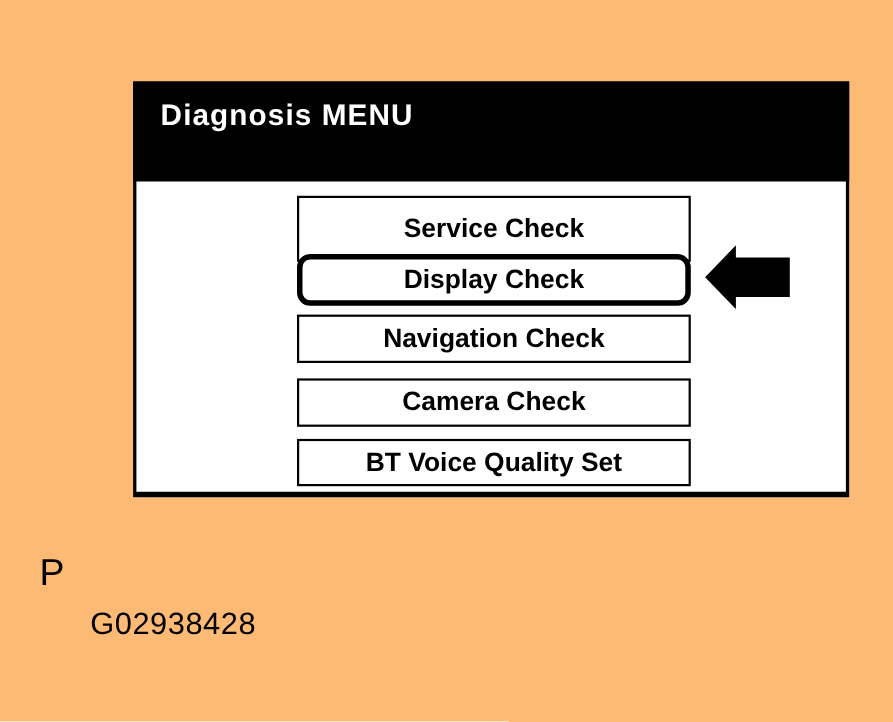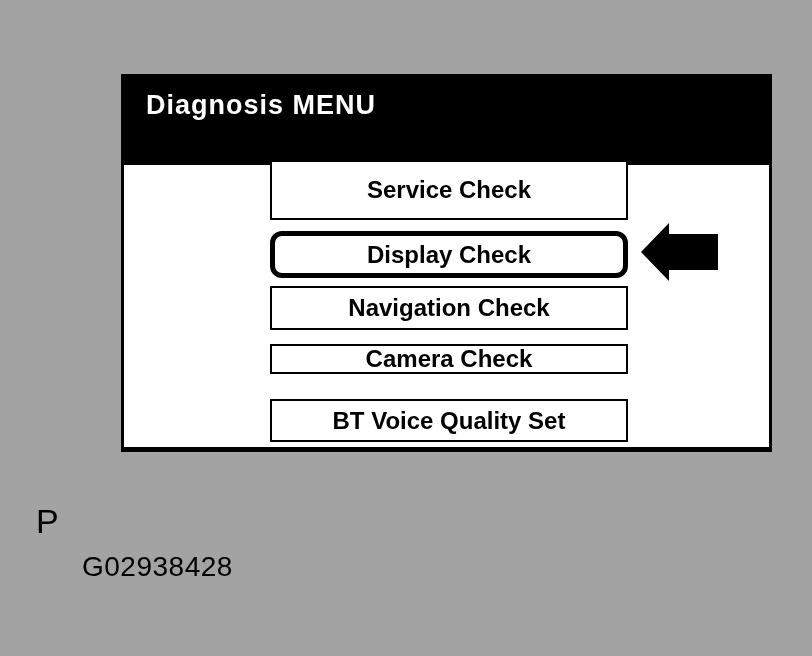--- a/index.html
+++ b/index.html
@@ -1,21 +1,21 @@
 <!DOCTYPE html>
 <html><head>
 <meta charset="utf-8">
 <style>
   * { margin:0; padding:0; box-sizing:border-box; }
   html,body { background:#ffffff; }
   body { font-family:"Liberation Sans", sans-serif; }
   .page {
     position:relative;
     width:812px; height:656px;
-    background:#a3a3a3;
+    background:#fdba74;
     overflow:hidden;
   }
   .panel {
     position:absolute;
     left:121px; top:74px;
     width:651px; height:378px;
     background:#ffffff;
     border:3px solid #000000;
     border-bottom-width:5px;
   }
@@ -43,24 +43,24 @@
     align-items:center;
     justify-content:center;
     font-size:24px;
     font-weight:bold;
     color:#000000;
     cursor:pointer;
   }
   .menu-button.selected {
     border-width:5px;
   }
-  #btn-0 { top:83px; height:60px; }   
+  #btn-0 { top:101px; height:60px; }   
   #btn-1 { top:154px; height:47px;border-radius:12px; }   
   #btn-2 { top:209px; height:44px;justify-content:center; }   
-  #btn-3 { top:267px; height:30px; }   
+  #btn-3 { top:267px; height:44px; }   
   #btn-4 { top:322px; height:43px; }   
   .pointer-arrow {
     position:absolute;
     left:641px; top:223px;
     width:78px; height:58px;
   }
   .fig-letter {
     position:absolute;
     left:36px; top:502px;
     font-size:34px;

